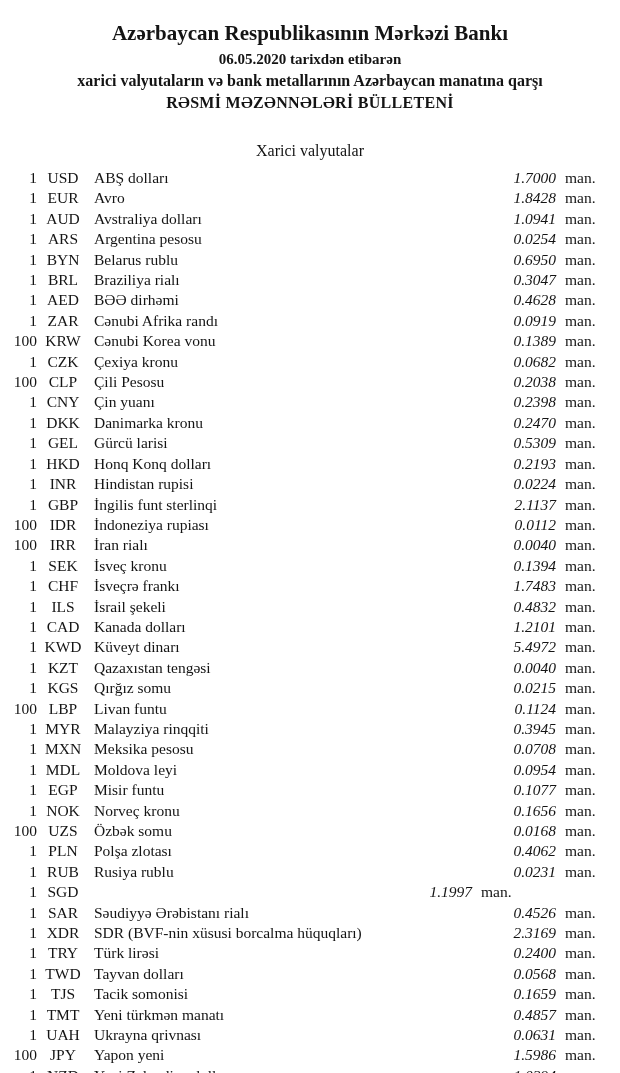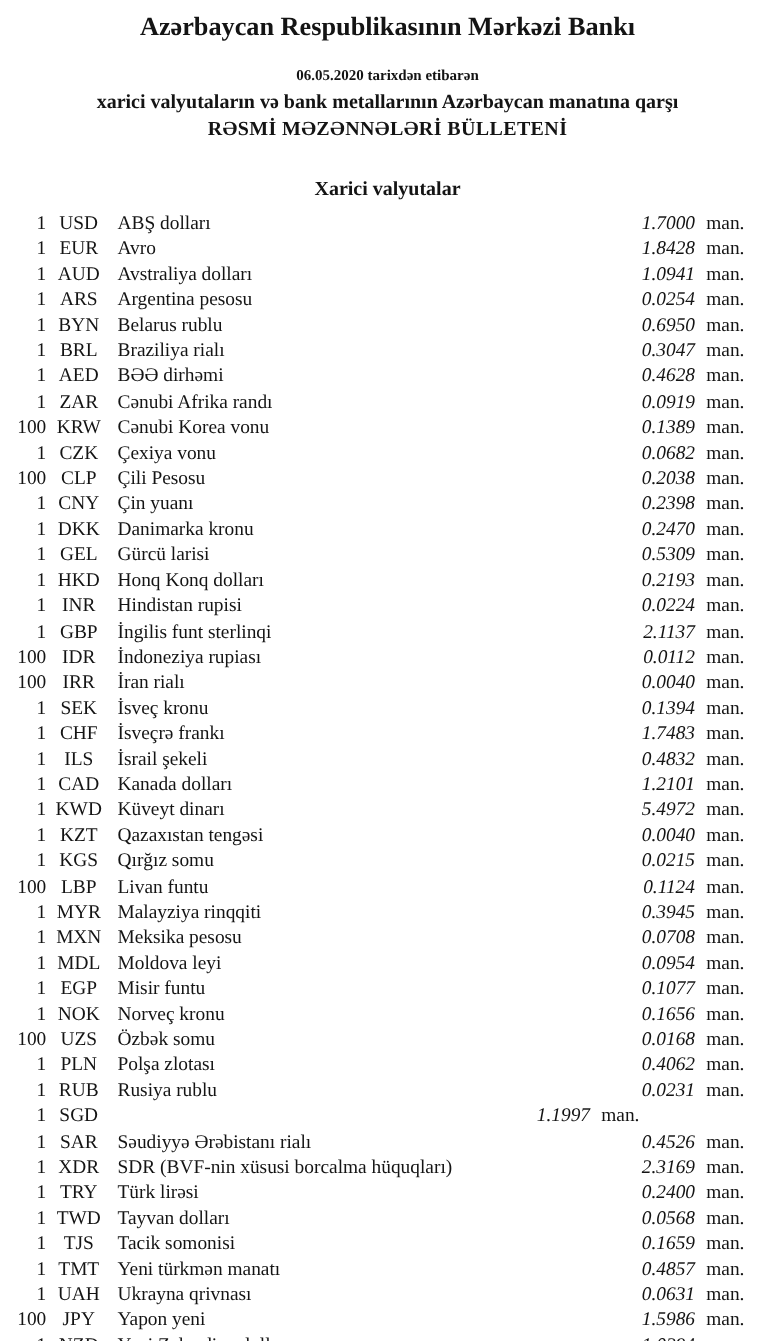--- a/index.html
+++ b/index.html
@@ -12,47 +12,47 @@
     height: 1073px;
     overflow: hidden;
     font-family: "Liberation Serif", "DejaVu Serif", serif;
     color: #141414;
     -webkit-font-smoothing: antialiased;
   }
   .page {
     width: 620px;
     height: 1073px;
     box-sizing: border-box;
-    padding-top: 8px;
+    padding-top: 20px;
   }
   .hdr {
     text-align: center;
     font-weight: bold;
   }
   .hdr-title {
     font-size: 21px;
     line-height: 27px;
   }
   .hdr-date {
-    font-size: 12px;
+    font-size: 15px;
     line-height: 22px;
-    margin-top: 14px;
+    margin-top: 1px;
   }
   .hdr-subtitle {
     font-size: 16px;
     line-height: 22px;
   }
   .hdr-bulletin {
     font-size: 16px;
     line-height: 22px;
     letter-spacing: 0.3px;
   }
   .section-title {
     text-align: center;
-    font-weight: bold;
+    font-weight: normal;
     font-size: 16px;
     line-height: 20px;
     margin-top: 27px;
   }
   .rates-table {
     margin-top: 7px;
     padding-right: 18px;
   }
   .rate-row {
     display: grid;
@@ -166,21 +166,21 @@
     <span class="cell-qty">100</span>
     <span class="cell-code">KRW</span>
     <span class="cell-name">Cənubi Korea vonu</span>
     <span class="cell-rate">0.1389</span>
     <span class="cell-unit">man.</span>
   </div>
 
   <div class="rate-row">
     <span class="cell-qty">1</span>
     <span class="cell-code">CZK</span>
-    <span class="cell-name">Çexiya vonu</span>
+    <span class="cell-name">Çexiya kronu</span>
     <span class="cell-rate">0.0682</span>
     <span class="cell-unit">man.</span>
   </div>
 
   <div class="rate-row">
     <span class="cell-qty">100</span>
     <span class="cell-code">CLP</span>
     <span class="cell-name">Çili Pesosu</span>
     <span class="cell-rate">0.2038</span>
     <span class="cell-unit">man.</span>

